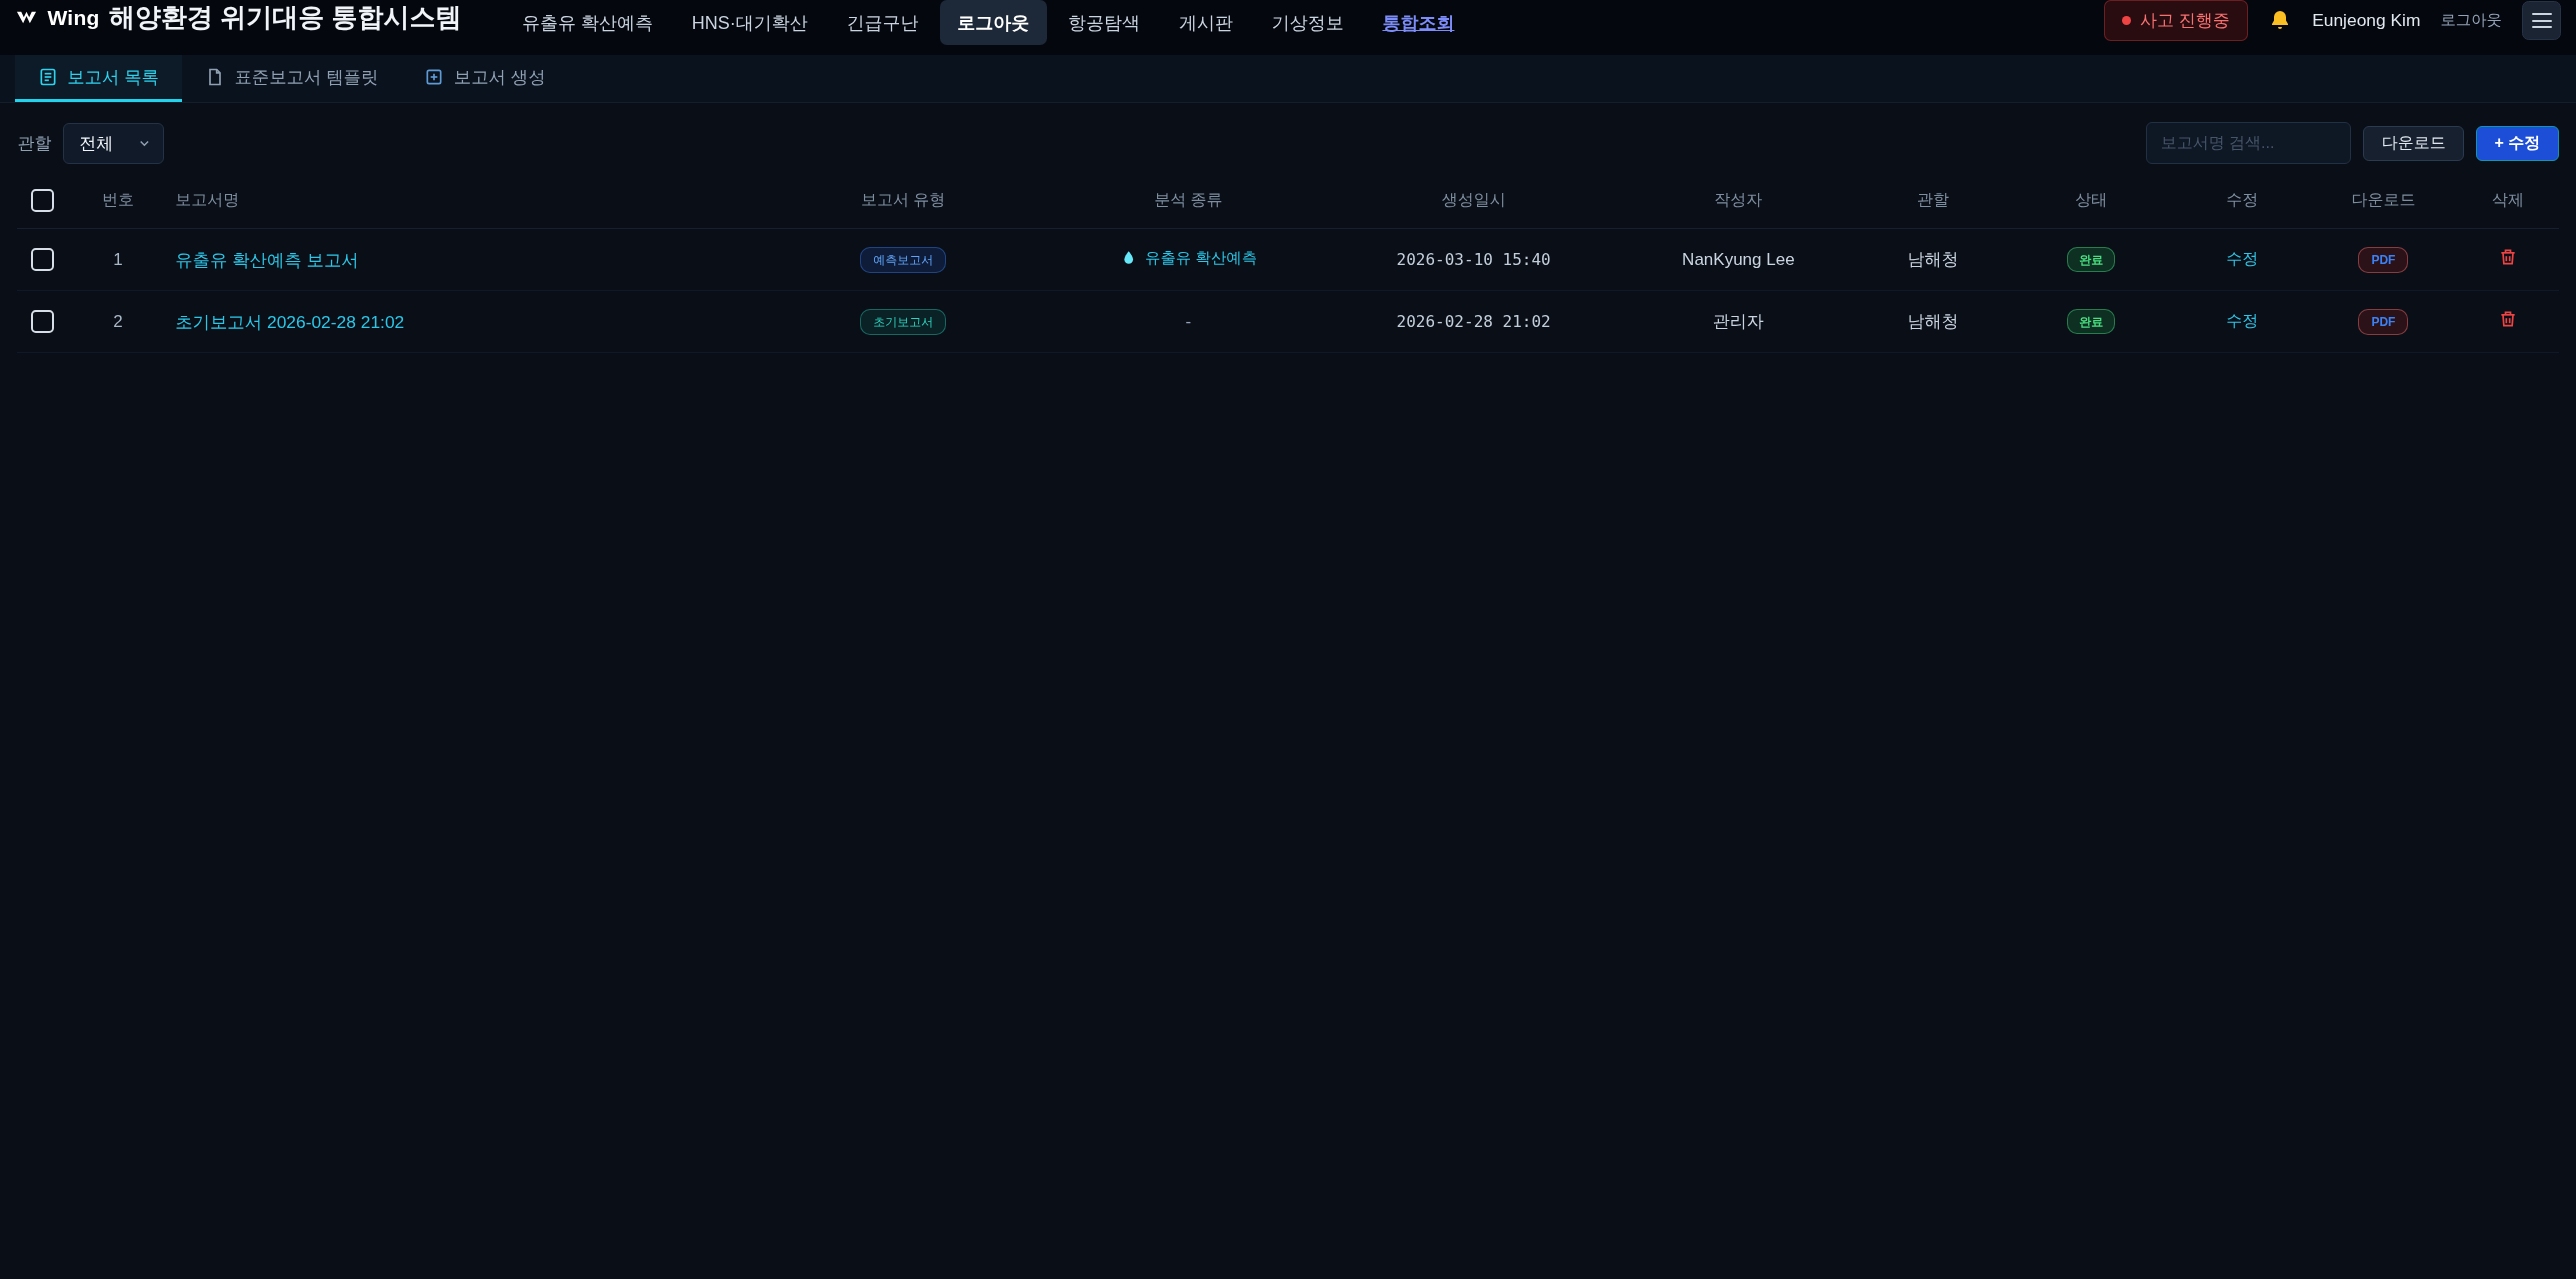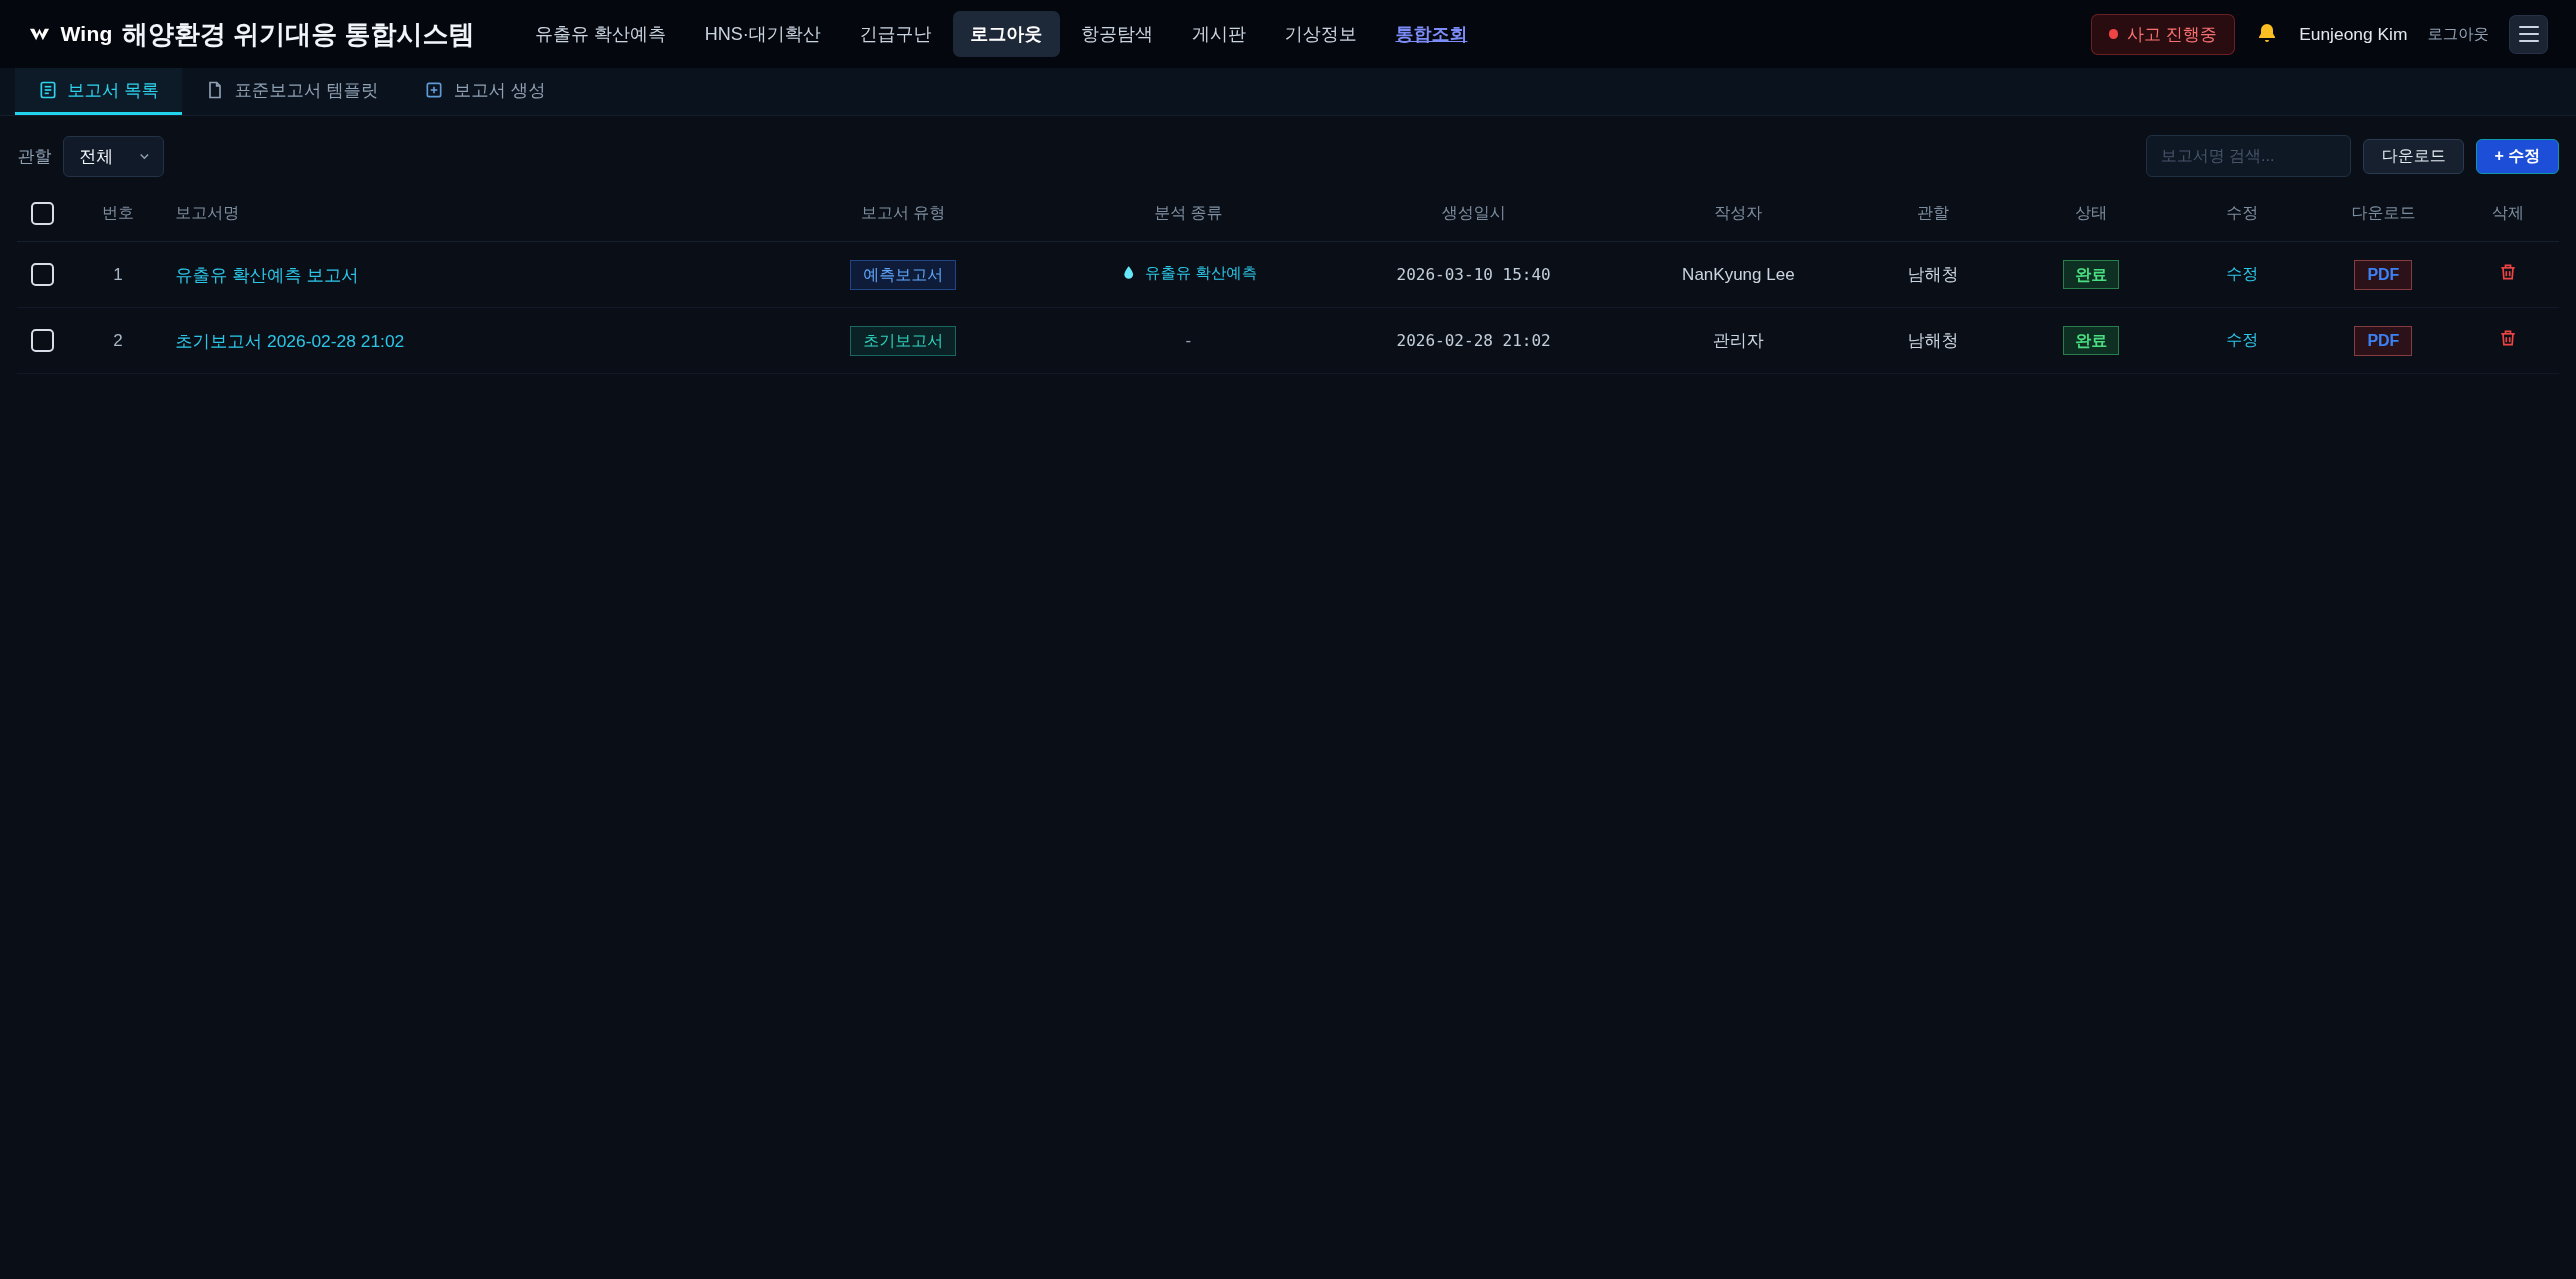--- a/index.html
+++ b/index.html
@@ -7,25 +7,25 @@
   body {
     background: #0a0f17;
     font-family: "Liberation Sans", sans-serif;
     color: #e2e8f0;
     overflow: hidden;
   }
   a { text-decoration: none; cursor: pointer; }
 
   
   .topbar {
-    height: 68px;
+    height: 55px;
     background: #04070d;
     display: flex;
-    align-items: center;
-    padding: 0 28px;
+    align-items: flex-start;
+    padding: 0 15px;
   }
   .brand { display: flex; align-items: center; gap: 9.4px; white-space: nowrap; }
   .logo-text { font-weight: 800; font-size: 21px; color: #ffffff; letter-spacing: 0.3px; }
   .app-title { font-weight: 700; font-size: 26px; color: #f1f5f9; }
 
   .main-nav { display: flex; align-items: center; gap: 4px; margin-left: 43px; }
   .nav-item {
     padding: 10.7px 17.4px;
     font-size: 18px;
     color: #cbd5e1;
@@ -144,22 +144,22 @@
     text-align: center;
     white-space: nowrap;
   }
   th.col-name, td.col-name { text-align: left; }
   .row-no { color: #aab7c6; }
   .report-link { color: #2bc7e8; font-size: 17.4px; }
   .edit-link { color: #2bc7e8; font-size: 16px; }
   .badge {
     display: inline-block;
     padding: 6px 12px;
-    border-radius: 0;
-    font-size: 16px;
+    border-radius: 10px;
+    font-size: 12px;
     line-height: 1;
   }
   .badge-blue { color: #60a5fa; background: rgba(37, 99, 235, 0.16); border: 0.7px solid rgba(59, 130, 246, 0.40); }
   .badge-teal { color: #2dd4bf; background: rgba(13, 148, 136, 0.14); border: 0.7px solid rgba(45, 212, 191, 0.40); }
   .badge-green { color: #4ade80; background: rgba(34, 197, 94, 0.18); border: 0.7px solid rgba(74, 222, 128, 0.45); font-weight: 700; padding: 5.4px 10.7px; }
   .badge-red { color: #3b82f6; background: rgba(220, 38, 38, 0.16); border: 0.7px solid rgba(248, 113, 113, 0.45); font-weight: 700; cursor: pointer; }
   .mono { font-family: "DejaVu Sans Mono", monospace; font-size: 16px; color: #c3cedb; }
   .analysis { display: inline-flex; align-items: center; gap: 8px; color: #2bc7e8; font-size: 15.4px; }
   .dash { color: #94a3b8; }
   .checkbox {

